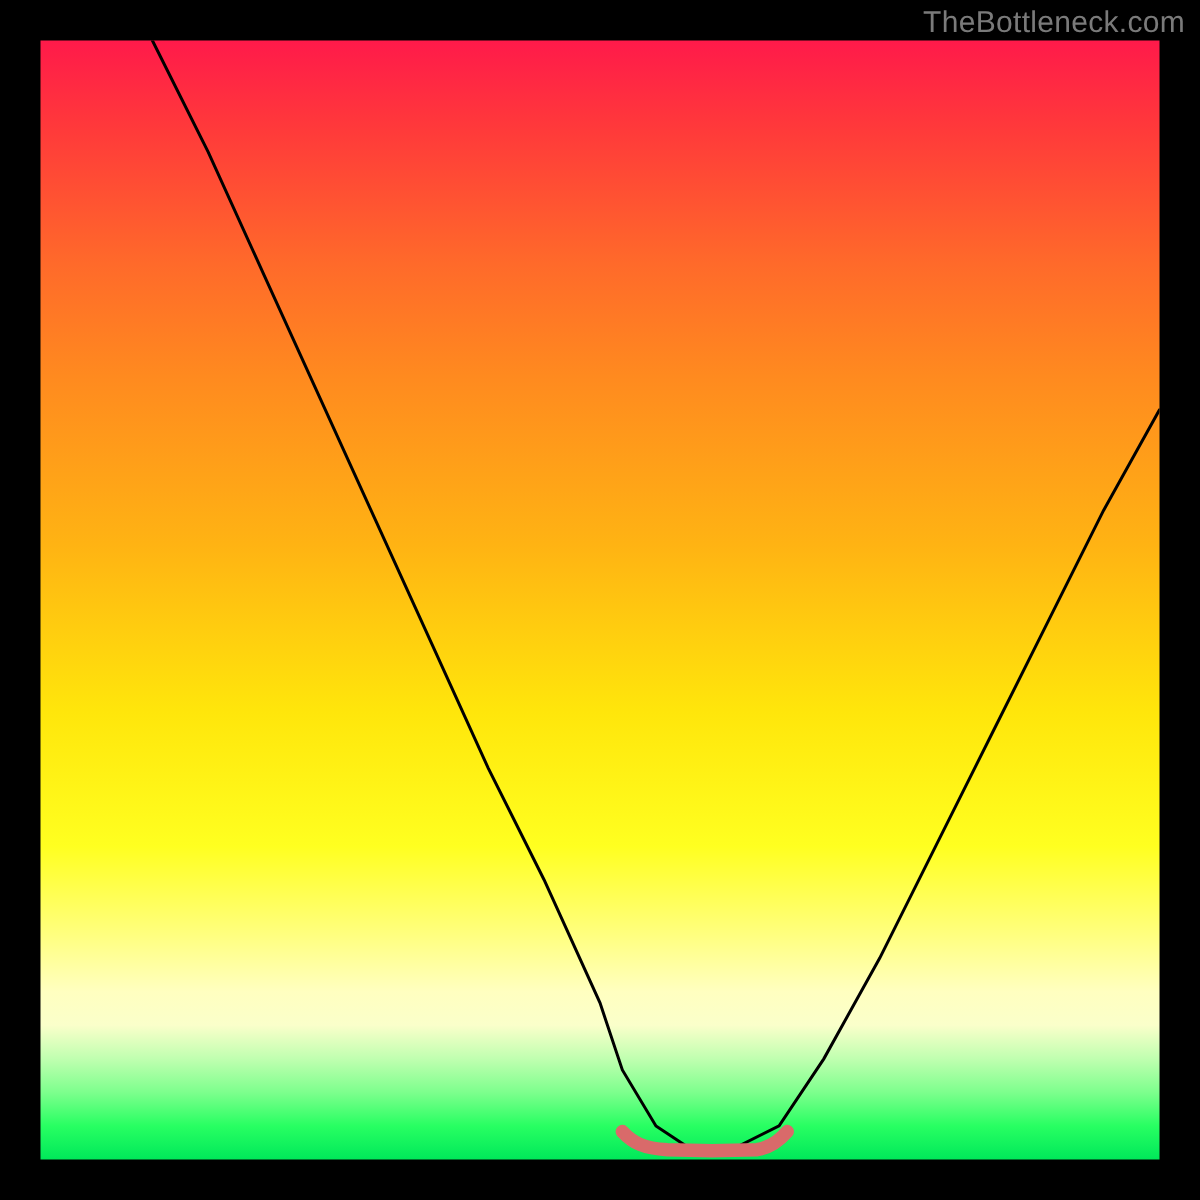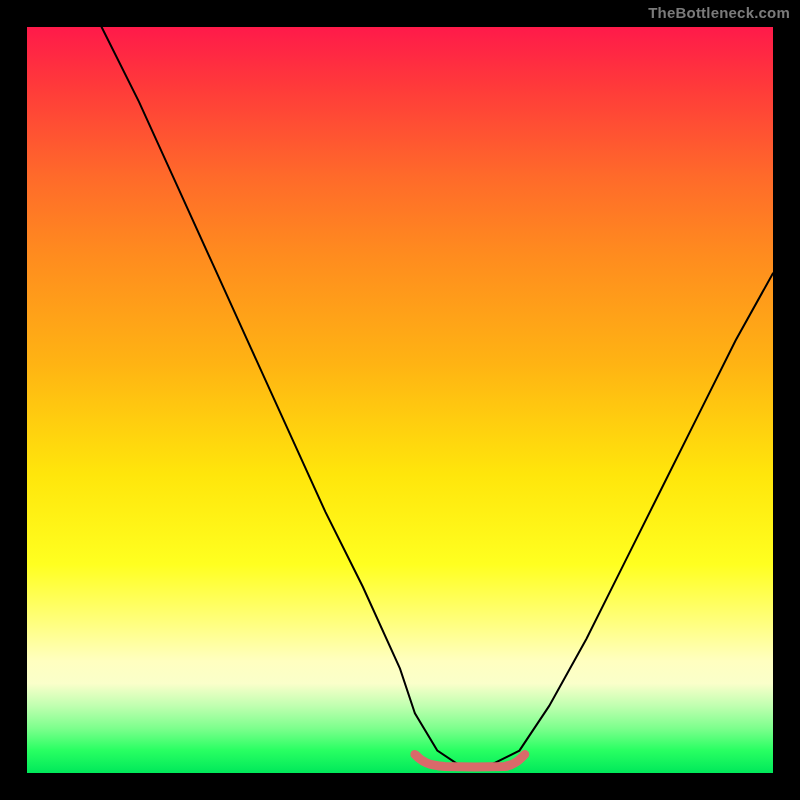--- a/index.html
+++ b/index.html
@@ -32,22 +32,22 @@
       #7dff8d 94%,
       #28ff62 97%,
       #00e85a 100%
     );
   }
   .watermark {
     position: absolute;
     top: 4px;
     right: 10px;
     color: #7a7a7a;
-    font-size: 15px;
-    font-weight: 700;
+    font-size: 20px;
+    font-weight: 400;
     letter-spacing: 0.2px;
     user-select: none;
   }
   svg.curve {
     position: absolute;
     left: 0;
     top: 0;
     width: 746px;
     height: 746px;
   }

